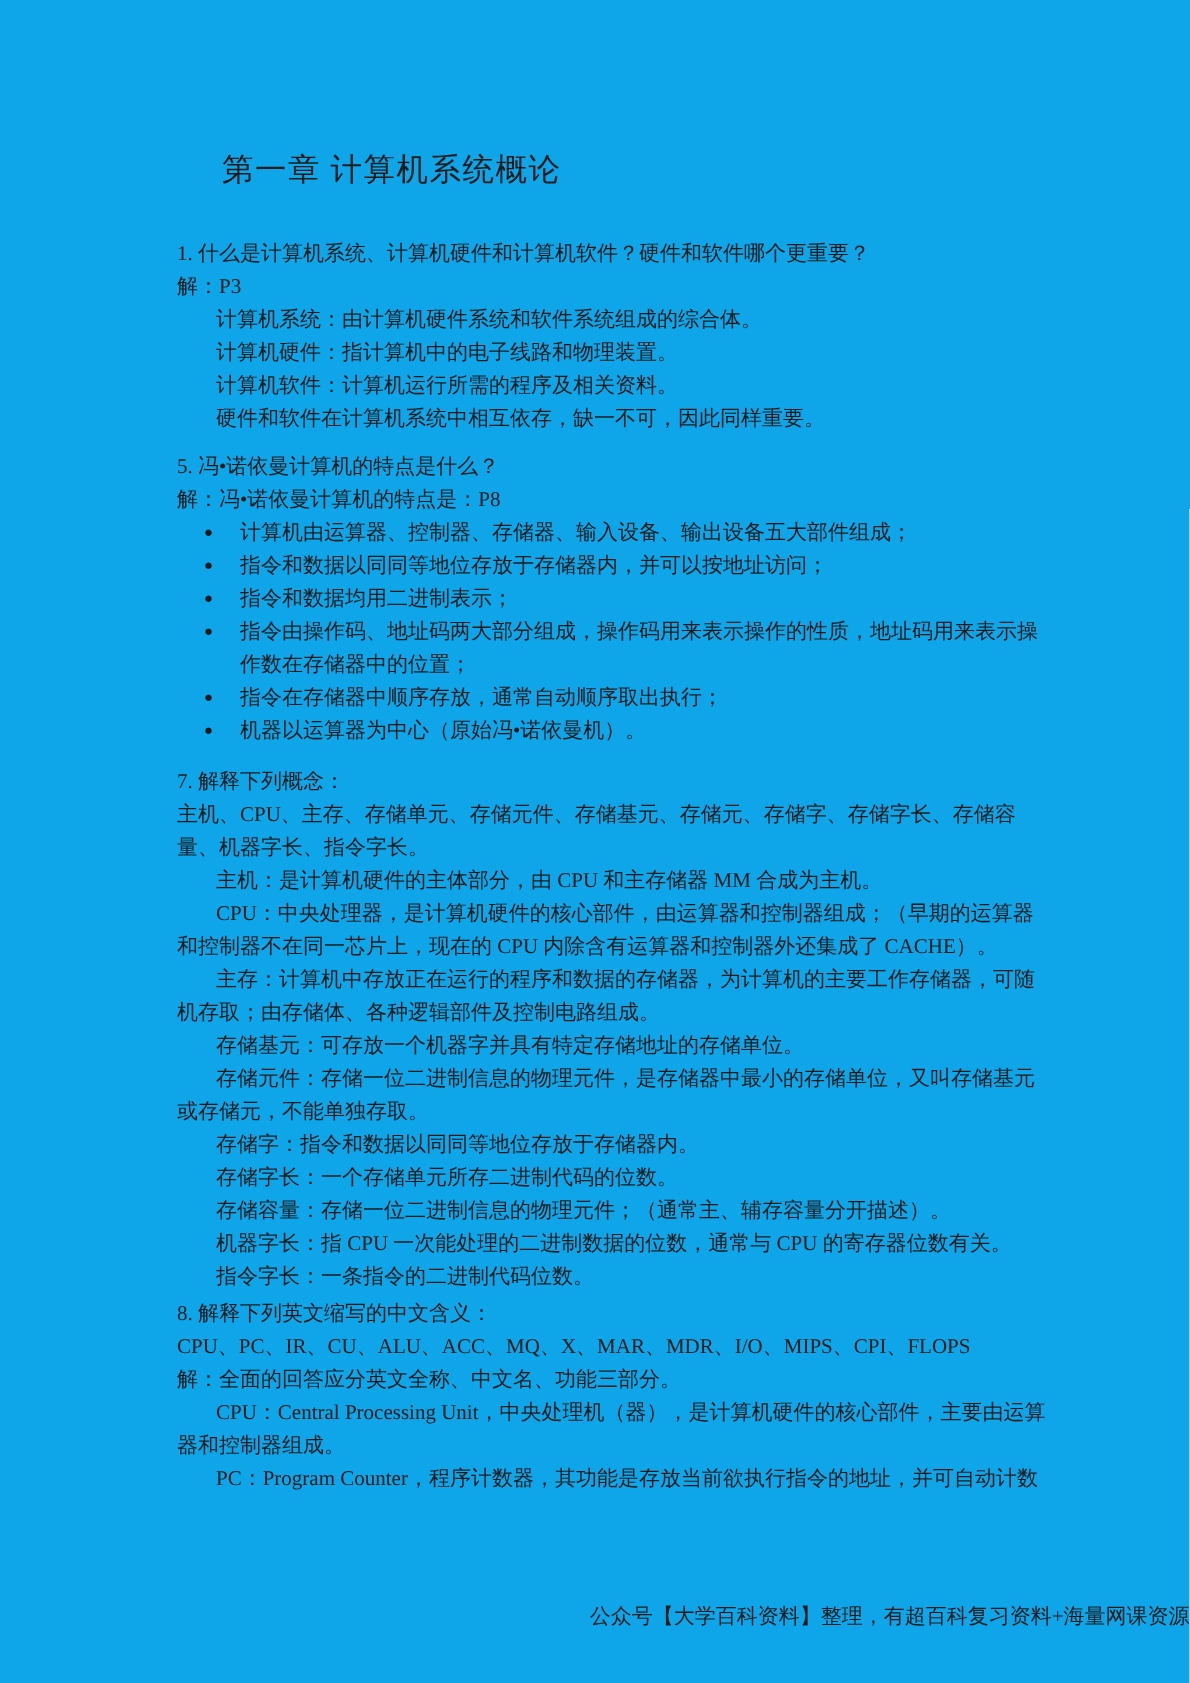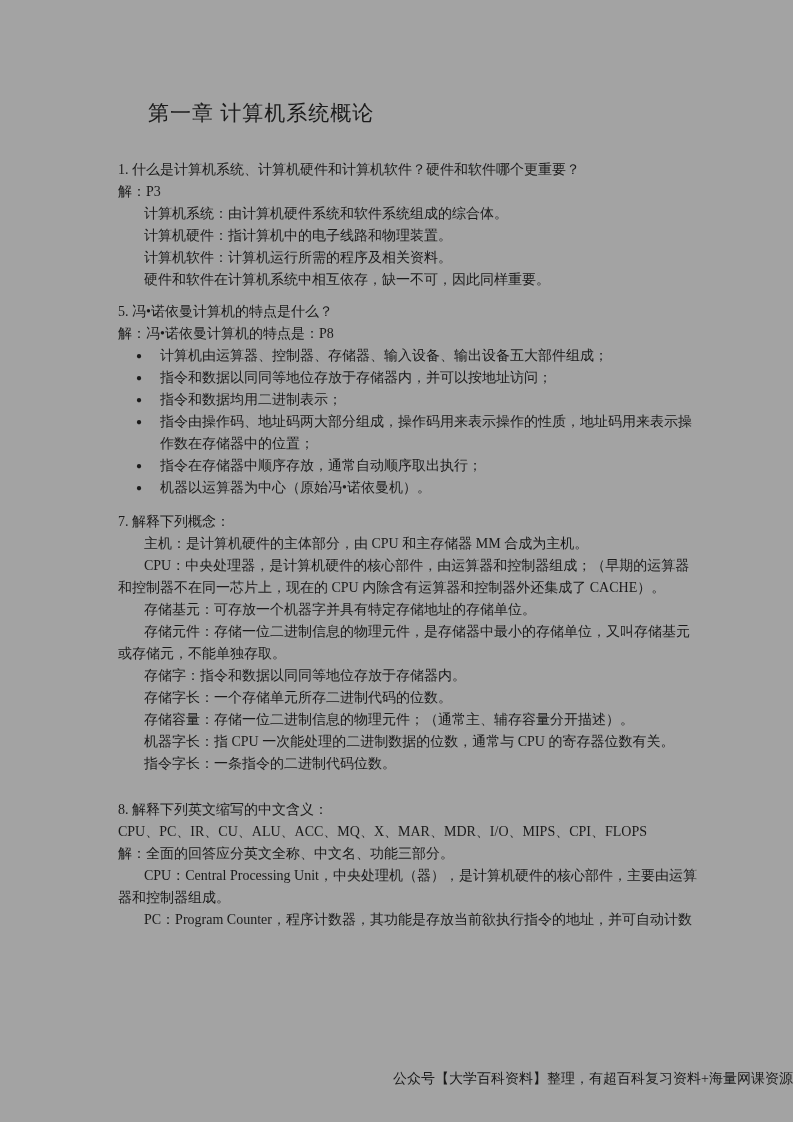--- a/index.html
+++ b/index.html
@@ -4,21 +4,21 @@
 <style>
   html, body {
     margin: 0;
     padding: 0;
     background: #ffffff;
   }
   .page {
     position: relative;
     width: 793px;
     height: 1122px;
-    background: #a3a3a3;
+    background: #0ea5e9;
     overflow: hidden;
     font-family: "Liberation Serif", "DejaVu Serif", serif;
     color: #1a1a1a;
   }
   .content {
     position: absolute;
     left: 118px;
     top: 99px;
     width: 584px;
     font-size: 14px;
@@ -26,21 +26,21 @@
   }
   .doc-title {
     font-size: 21px;
     font-weight: normal;
     line-height: 28px;
     margin: 0 0 32px 30px;
     letter-spacing: 1px;
   }
   .block { margin: 0 0 10px 0; }
   .block-q5 { margin-bottom: 12px; }
-  .block-q7 { margin-bottom: 24px; }
+  .block-q7 { margin-bottom: 3px; }
   .block-q8 { margin-bottom: 0; }
   .line { margin: 0; font-family: Liberation Serif, serif; }
   .indent { text-indent: 26px; }
   .bullet-item { display: flex; }
   .bullet {
     flex: none;
     width: 24px;
     margin-left: 18px;
     font-size: 10px;
     line-height: 22px;
@@ -98,22 +98,24 @@
         <span class="bullet-text">指令在存储器中顺序存放，通常自动顺序取出执行；</span>
       </div>
       <div class="bullet-item">
         <span class="bullet">●</span>
         <span class="bullet-text">机器以运算器为中心（原始冯•诺依曼机）。</span>
       </div>
     </section>
 
     <section class="block block-q7">
       <p class="line">7. 解释下列概念：</p>
+      <p class="line">主机、CPU、主存、存储单元、存储元件、存储基元、存储元、存储字、存储字长、存储容量、机器字长、指令字长。</p>
       <p class="line indent">主机：是计算机硬件的主体部分，由 CPU 和主存储器 MM 合成为主机。</p>
       <p class="line indent">CPU：中央处理器，是计算机硬件的核心部件，由运算器和控制器组成；（早期的运算器和控制器不在同一芯片上，现在的 CPU 内除含有运算器和控制器外还集成了 CACHE）。</p>
+      <p class="line indent">主存：计算机中存放正在运行的程序和数据的存储器，为计算机的主要工作存储器，可随机存取；由存储体、各种逻辑部件及控制电路组成。</p>
       <p class="line indent">存储基元：可存放一个机器字并具有特定存储地址的存储单位。</p>
       <p class="line indent">存储元件：存储一位二进制信息的物理元件，是存储器中最小的存储单位，又叫存储基元或存储元，不能单独存取。</p>
       <p class="line indent">存储字：指令和数据以同同等地位存放于存储器内。</p>
       <p class="line indent">存储字长：一个存储单元所存二进制代码的位数。</p>
       <p class="line indent">存储容量：存储一位二进制信息的物理元件；（通常主、辅存容量分开描述）。</p>
       <p class="line indent">机器字长：指 CPU 一次能处理的二进制数据的位数，通常与 CPU 的寄存器位数有关。</p>
       <p class="line indent">指令字长：一条指令的二进制代码位数。</p>
     </section>
 
     <section class="block block-q8">

